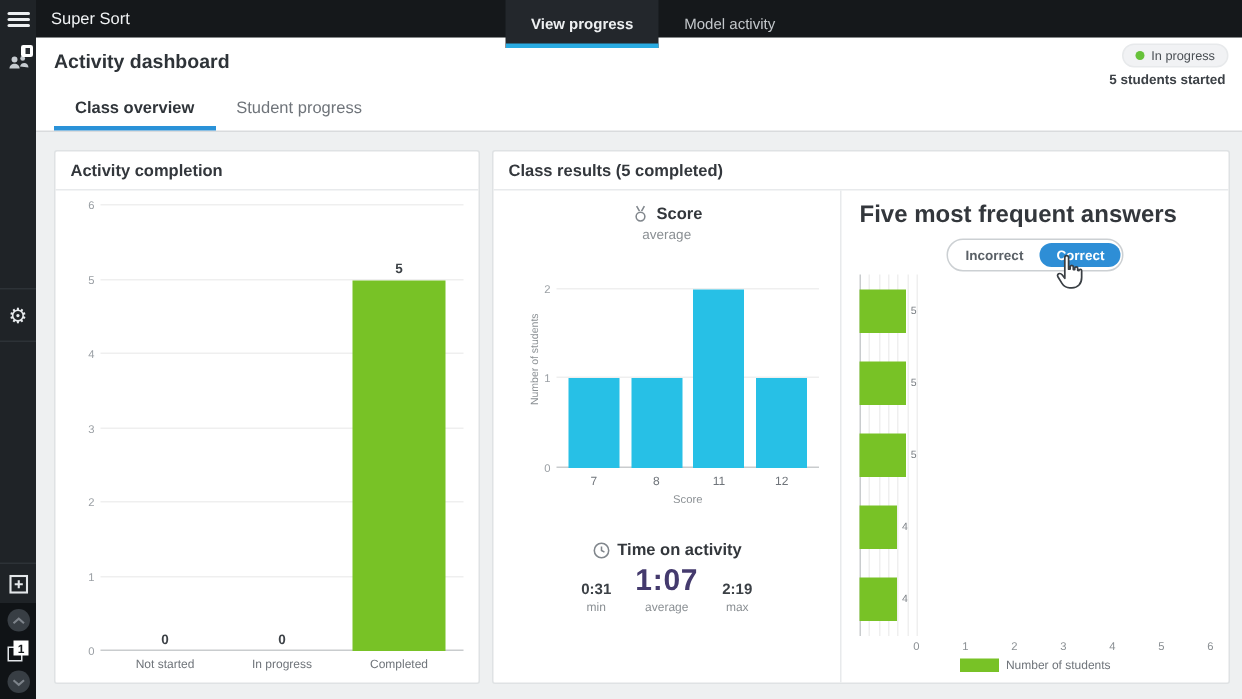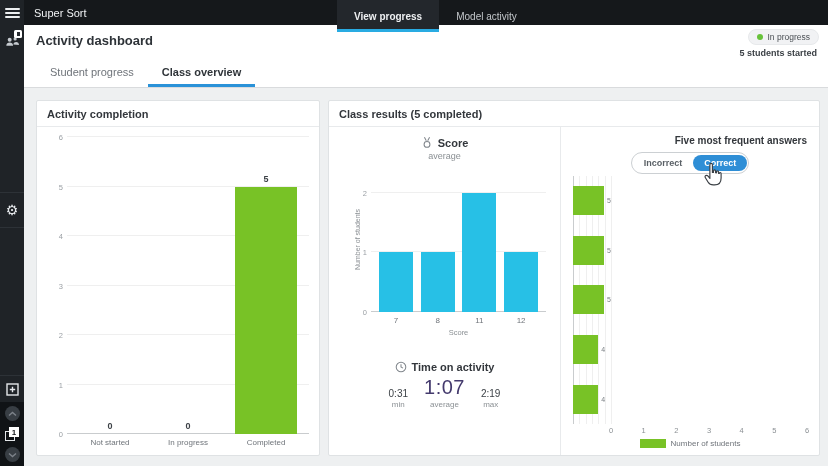--- a/index.html
+++ b/index.html
@@ -79,26 +79,26 @@
   .axis-title{text-align:center;font-size:7.5px;color:#8b9094;margin-left:20px;padding-top:3px;}
   .y-axis-title{position:absolute;left:-32px;top:40%;width:76px;text-align:center;font-size:7px;color:#8b9094;transform:rotate(-90deg);}
 
   
   .sec-head{display:flex;align-items:center;justify-content:center;gap:5px;font-size:11px;font-weight:bold;color:#33373c;}
   .score-value{text-align:center;font-size:21px;font-weight:bold;color:#443a6d;margin-top:5px;letter-spacing:.5px;}
   .sec-caption{text-align:center;font-size:9px;color:#8b9094;margin-top:2px;}
   .time-head{margin-top:24px;}
   .time-stats{display:flex;justify-content:center;align-items:flex-end;gap:16px;margin-top:3px;}
   .stat{text-align:center;}
-  .stat .v{font-size:10px;font-weight:normal;color:#3c4146;}
+  .stat .v{font-size:10px;font-weight:bold;color:#3c4146;}
   .stat .c{font-size:8px;color:#8b9094;margin-top:1px;}
   .stat.big .v{font-size:20px;color:#443a6d;letter-spacing:.5px;}
 
   
-  .freq-title{text-align:right;font-weight:bold;font-size:10px;color:#33373c;}
+  .freq-title{text-align:left;font-weight:bold;font-size:16px;color:#33373c;}
   .toggle-wrap{display:flex;justify-content:center;margin-top:6px;position:relative;height:22px;}
   .pill-group{display:flex;align-items:center;border:1px solid #ccd0d3;border-radius:11px;background:#fff;padding:1px;}
   .pill{padding:3px 11px;font-size:9px;font-weight:bold;color:#5a6066;background:transparent;border:none;border-radius:10px;cursor:pointer;font-family:inherit;}
   .pill.active{background:#2e8ed6;color:#fff;}
   .cursor-icon{position:absolute;left:calc(50% + 12px);top:10px;width:21px;z-index:5;pointer-events:none;}
   .hchart{display:grid;grid-template-columns:38px 1fr;margin-top:2px;flex:1;min-height:0;grid-template-rows:1fr 13px;}
   .hcats{display:flex;flex-direction:column;justify-content:space-around;align-items:flex-end;padding-right:5px;}
   .hcat{font-size:8px;color:#6f747a;}
   .hplot{position:relative;}
   .vgrid{position:absolute;top:0;bottom:0;width:1px;background:#efefef;}
@@ -169,22 +169,22 @@
 <div class="pagehead">
   <div class="page-title">Activity dashboard</div>
   <div class="head-right">
     <div class="status-badge">
       <span class="status-dot" style="background: rgb(103, 194, 58);"></span>
       <span>In progress</span>
     </div>
     <div class="students">5 students started</div>
   </div>
   <div class="pg-tabs">
+    <div class="pg-tab active">Class overview</div>
     <div class="pg-tab">Student progress</div>
-    <div class="pg-tab active">Class overview</div>
   </div>
 </div>
 
 <div class="content">
 
   <div class="card card1">
     <div class="card-header">Activity completion</div>
     <div class="card1-body">
       <div class="vchart vchart--fill">
           <div class="plot">

